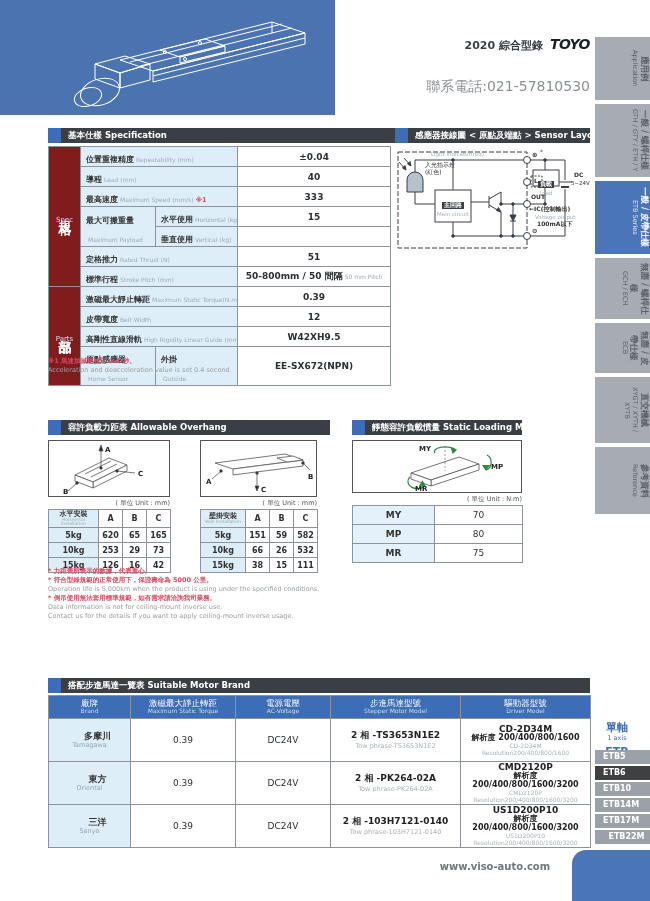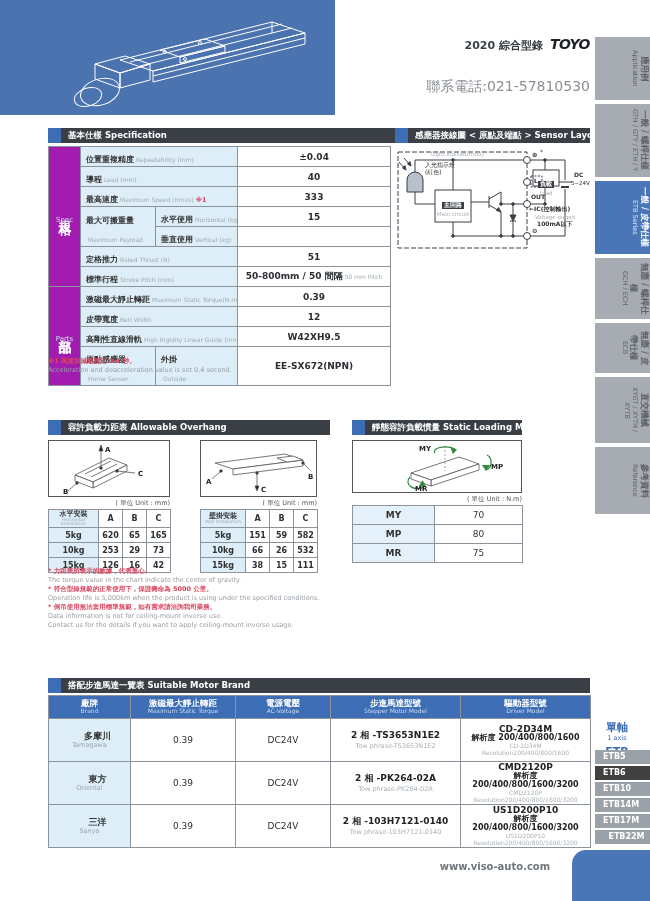--- a/index.html
+++ b/index.html
@@ -43,21 +43,21 @@
   .h-sensor{left:395px;top:128px;width:195px;}
   .h-over{left:48px;top:420px;width:282px;}
   .h-moment{left:352px;top:420px;width:170px;}
   .h-motor{left:48px;top:678px;width:542px;}
 
   
   table{border-collapse:collapse;}
   .spec-wrap{left:48px;top:146px;}
   .spec-table{width:342px;table-layout:fixed;border:1.5px solid #555;}
   .spec-table td{border:1px solid #8d939b;height:18px;padding:0;overflow:hidden;}
-  .spec-table td.sec{background:#a21caf;color:#fff;text-align:center;vertical-align:middle;}
+  .spec-table td.sec{background:#7f1d1d;color:#fff;text-align:center;vertical-align:middle;}
   .secv{display:flex;flex-direction:column;align-items:center;justify-content:center;gap:2px;}
   .secv .cjk-v{writing-mode:vertical-rl;text-orientation:upright;font-size:13px;font-weight:bold;letter-spacing:2px;}
   .secv .sec-en{font-size:7px;color:#cfe0f5;}
   .spec-table td.lbl{background:#ddeef8;padding-left:5px;white-space:nowrap;}
   .lbl .cn{font-size:8px;font-weight:bold;color:#333;}
   .lbl .en{font-size:6px;color:#9fabb3;margin-left:2px;}
   .lbl .note{font-size:6.5px;color:#d9465f;font-weight:bold;margin-left:2px;}
   .spec-table td.val{background:#fff;text-align:center;font-size:9px;font-weight:bold;color:#2b2f33;}
   .val .sub{font-size:6px;color:#9fabb3;font-weight:normal;margin-left:2px;}
   td.na{background:linear-gradient(to top right,transparent 48.8%,#9aa1a8 48.8%,#9aa1a8 51.2%,transparent 51.2%);}
@@ -95,21 +95,21 @@
 
   .notes{left:48px;top:567px;width:330px;line-height:9px;}
   .notes .rcn{font-size:6.5px;font-weight:bold;color:#d9465f;}
   .notes .gen{font-size:6.5px;color:#9aa0a6;}
 
   
   .motor-wrap{left:48px;top:695px;}
   .motor-table{width:542px;table-layout:fixed;border:1.5px solid #555;}
   .motor-table td{border:1px solid #8d939b;text-align:center;padding:0;overflow:hidden;}
   .motor-table .hd{background:#3d6eb5;height:22px;line-height:1.15;}
-  .hd .cn{font-size:8.5px;font-weight:bold;color:#fff;display:block;text-align:center;}
+  .hd .cn{font-size:8.5px;font-weight:normal;color:#fff;display:block;text-align:center;}
   .hd .en{font-size:6px;color:#c9daf0;display:block;}
   .motor-table .brand{background:#ddeef8;height:42px;line-height:1.2;}
   .brand .cn{font-size:9px;font-weight:bold;color:#333;display:block;padding-left:16px;}
   .brand .en{font-size:6.5px;color:#9aa6ad;display:block;}
   .motor-table .plain{background:#fff;font-size:9px;color:#2b2f33;}
   .motor-table .mcell{background:#fff;line-height:1.25;}
   .mcell .l1{font-size:9px;font-weight:bold;color:#222;display:block;}
   .mcell .l2{font-size:6.5px;color:#aab2b8;display:block;}
   .motor-table .dcell{background:#fff;line-height:1.12;}
   .dcell .l1{font-size:9px;font-weight:bold;color:#222;display:block;}
@@ -531,21 +531,20 @@
     </tr>
     <tr>
       <td class="ml">MR</td>
       <td class="mv">75</td>
     </tr>
   </tbody>
     </table>
 
   <div class="abs notes">
     <div class="rcn">* 力距表所表示的數據，代表重心。</div>
-    <div class="gen">The torque value in the chart indicate the center of gravity.</div>
     <div class="rcn">* 符合型錄規範的正常使用下，保證壽命為 5000 公里。</div>
     <div class="gen">Operation life is 5,000km when the product is using under the specified conditions.</div>
     <div class="rcn">* 倒吊使用無法套用標準規範，如有需求請洽詢我司業務。</div>
     <div class="gen">Data information is not for ceiling-mount inverse use.</div>
     <div class="gen">Contact us for the details if you want to apply ceiling-mount inverse usage.</div>
   </div>
 
   <div class="abs sec-hdr h-motor">
     <span class="accent"></span>
     <span>搭配步進馬達一覽表</span>

